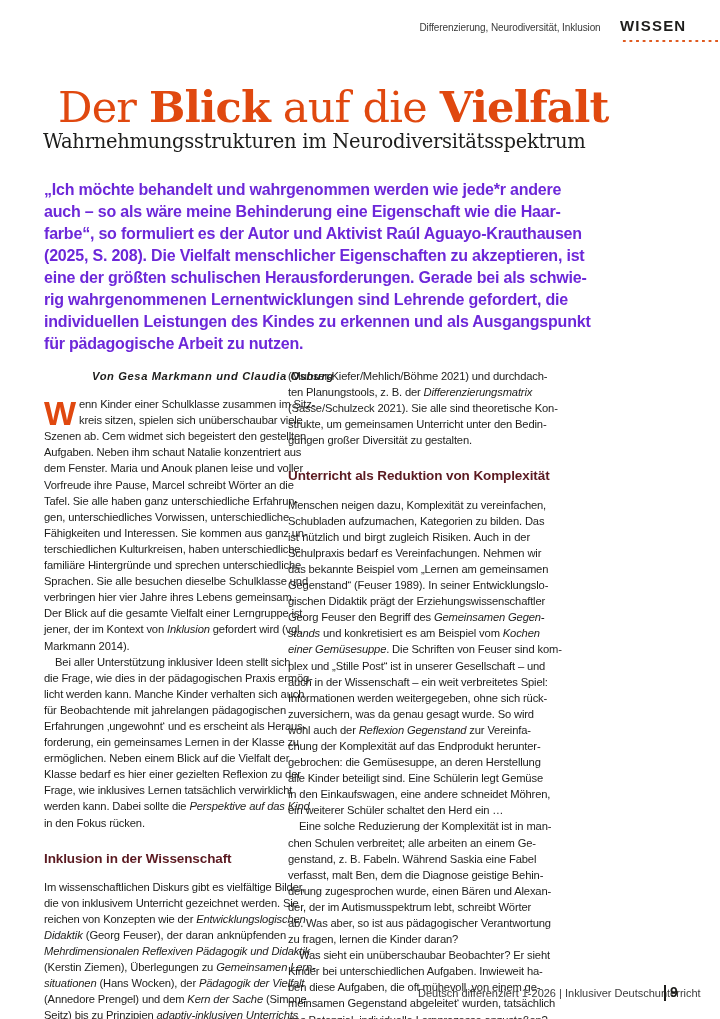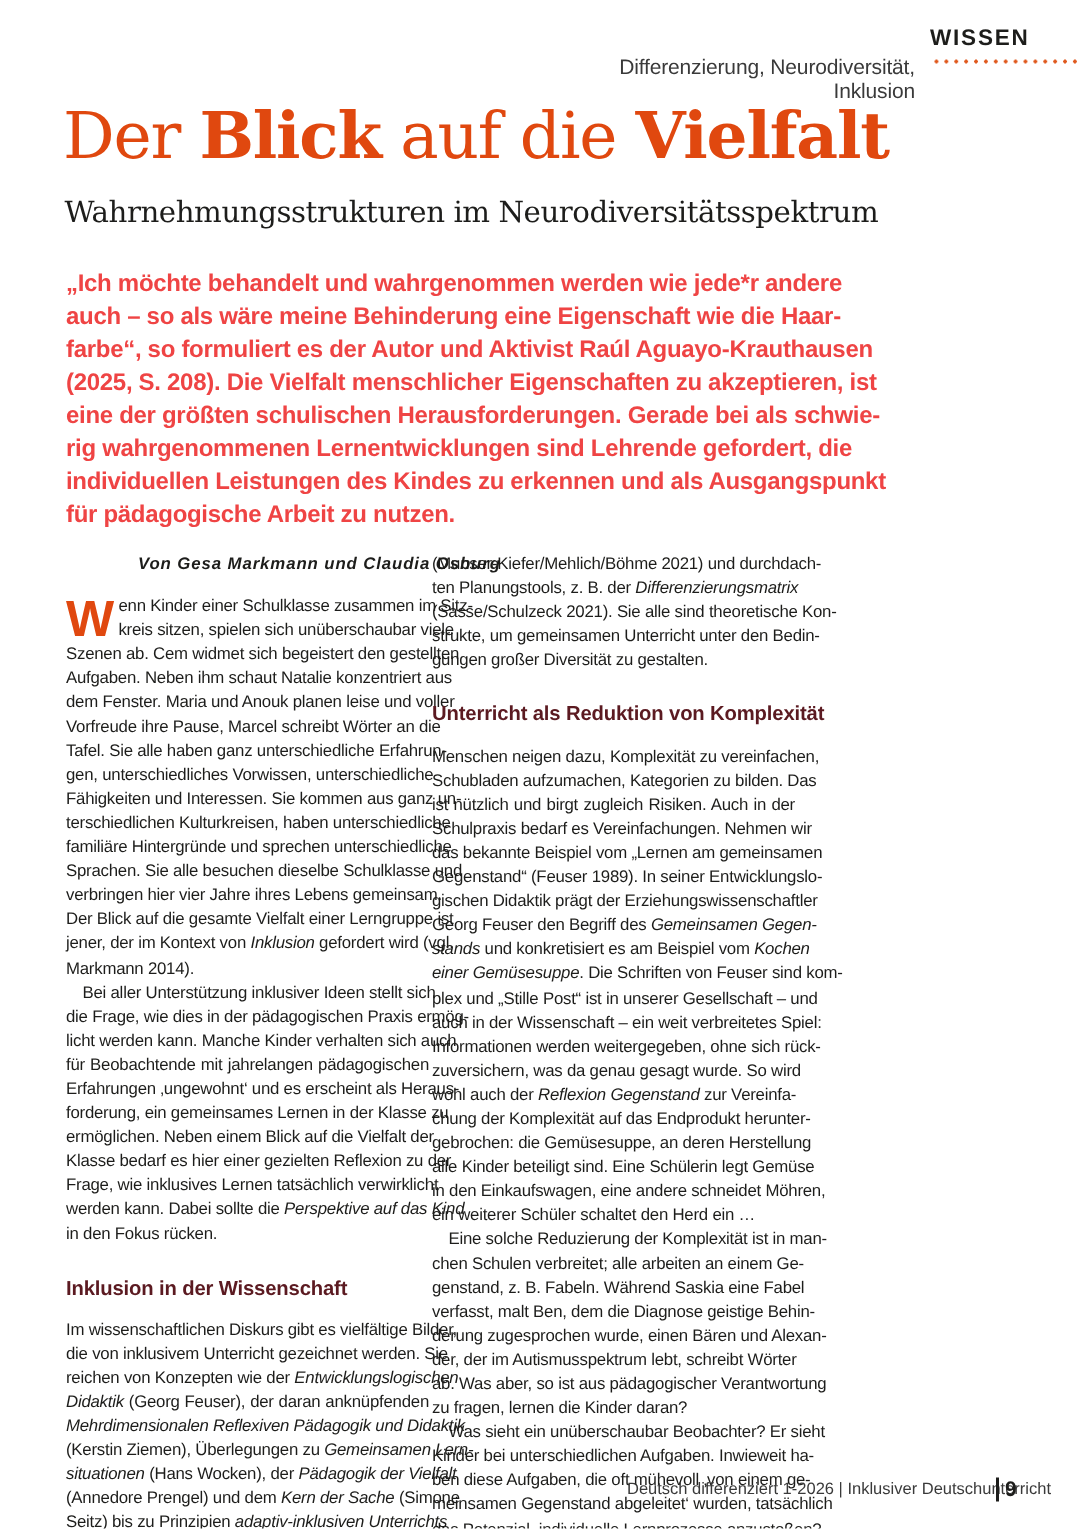--- a/index.html
+++ b/index.html
@@ -1,24 +1,24 @@
 <!DOCTYPE html>
 <html><head>
 <meta charset="utf-8">
 <style>
   html, body { margin: 0; padding: 0; background: #ffffff; }
   body { width: 720px; height: 1019px; position: relative; overflow: hidden; font-family: "Liberation Sans", "DejaVu Sans", sans-serif; color: #1d1d1b; }
-  .header-topic { position: absolute; top: 22px; left: 410px; width: 200px; text-align: right; font-size: 14px; color: #3a3a3a; letter-spacing: -0.1px; margin-top: 14px; }
+  .header-topic { position: absolute; top: 22px; left: 410px; width: 200px; text-align: center; font-size: 10px; color: #3a3a3a; letter-spacing: -0.1px; }
   .header-section { position: absolute; top: 17px; left: 620px; font-size: 15px; font-weight: bold; letter-spacing: 1.2px; color: #1d1d1b; }
   .header-dots { position: absolute; top: 39px; left: 621px; width: 99px; height: 4px;
     background-image: radial-gradient(circle, #e05a1f 1.2px, transparent 1.4px); background-size: 6.6px 4px; background-repeat: repeat-x; }
   .title { position: absolute; top: 70px; left: 42px; font-family: "DejaVu Serif", "Liberation Serif", serif; font-size: 43px; color: #e0480f; letter-spacing: -0.8px; white-space: nowrap; line-height: 1; }
   .title b { font-weight: bold; }
   .subtitle { position: absolute; top: 130px; left: 43px; font-family: "DejaVu Serif", "Liberation Serif", serif; font-size: 19.5px; color: #1d1d1b; letter-spacing: -0.3px; white-space: nowrap; }
-  .lead { position: absolute; top: 179px; left: 44px; width: 520px; font-size: 16px; font-weight: bold; line-height: 22px; color: #ef4444; letter-spacing: -0.2px; }
+  .lead { position: absolute; top: 179px; left: 44px; width: 520px; font-size: 16px; font-weight: bold; line-height: 22px; color: #6d28d9; letter-spacing: -0.2px; }
   .lead span { display: block; white-space: nowrap; }
   .col { position: absolute; top: 368px; width: 242px; font-size: 11.2px; line-height: 16.1px; color: #1d1d1b; letter-spacing: -0.15px; }
   .col-left { left: 44px; }
   .col-right { left: 288px; }
   .byline { font-style: italic; font-weight: bold; font-size: 11.2px; letter-spacing: 0.6px; margin-bottom: 12px; white-space: nowrap; margin-left: 48px; }
   .ln { display: block; white-space: nowrap; text-align-last: justify; text-align: justify; }
   .ln.last { text-align-last: left; }
   .ln.indent { text-indent: 11px; }
   .dropcap { float: left; font-size: 34px; line-height: 28px; font-weight: bold; color: #e0480f; margin: 3px 3px 0 0; font-family: "Liberation Sans", sans-serif; }
   .h2 { font-size: 13.5px; font-weight: bold; color: #5b1a21; margin: 20px 0 12px 0; white-space: nowrap; letter-spacing: -0.1px; }
@@ -27,21 +27,21 @@
   .page-num { position: absolute; top: 984px; left: 670px; font-size: 14px; font-weight: bold; color: #1d1d1b; }
   i { font-style: italic; }
 </style>
 </head>
 <body>
 
 <div class="header-topic">Differenzierung, Neurodiversität, Inklusion</div>
 <div class="header-section">WISSEN</div>
 <div class="header-dots"></div>
 
-<h1 class="title" style="margin:0;font-weight:normal;text-align:center;"><span>Der </span><b>Blick</b><span> auf die </span><b>Vielfalt</b></h1>
+<h1 class="title" style="margin:16px;font-weight:normal;text-align:center;"><span>Der </span><b>Blick</b><span> auf die </span><b>Vielfalt</b></h1>
 <div class="subtitle">Wahrnehmungsstrukturen im Neurodiversitätsspektrum</div>
 
 <div class="lead">
   <span>„Ich möchte behandelt und wahrgenommen werden wie jede*r andere</span>
   <span>auch – so als wäre meine Behinderung eine Eigenschaft wie die Haar-</span>
   <span>farbe“, so formuliert es der Autor und Aktivist Raúl Aguayo-Krauthausen</span>
   <span>(2025, S. 208). Die Vielfalt menschlicher Eigenschaften zu akzeptieren, ist</span>
   <span>eine der größten schulischen Herausforderungen. Gerade bei als schwie-</span>
   <span>rig wahrgenommenen Lernentwicklungen sind Lehrende gefordert, die</span>
   <span>individuellen Leistungen des Kindes zu erkennen und als Ausgangspunkt</span>

